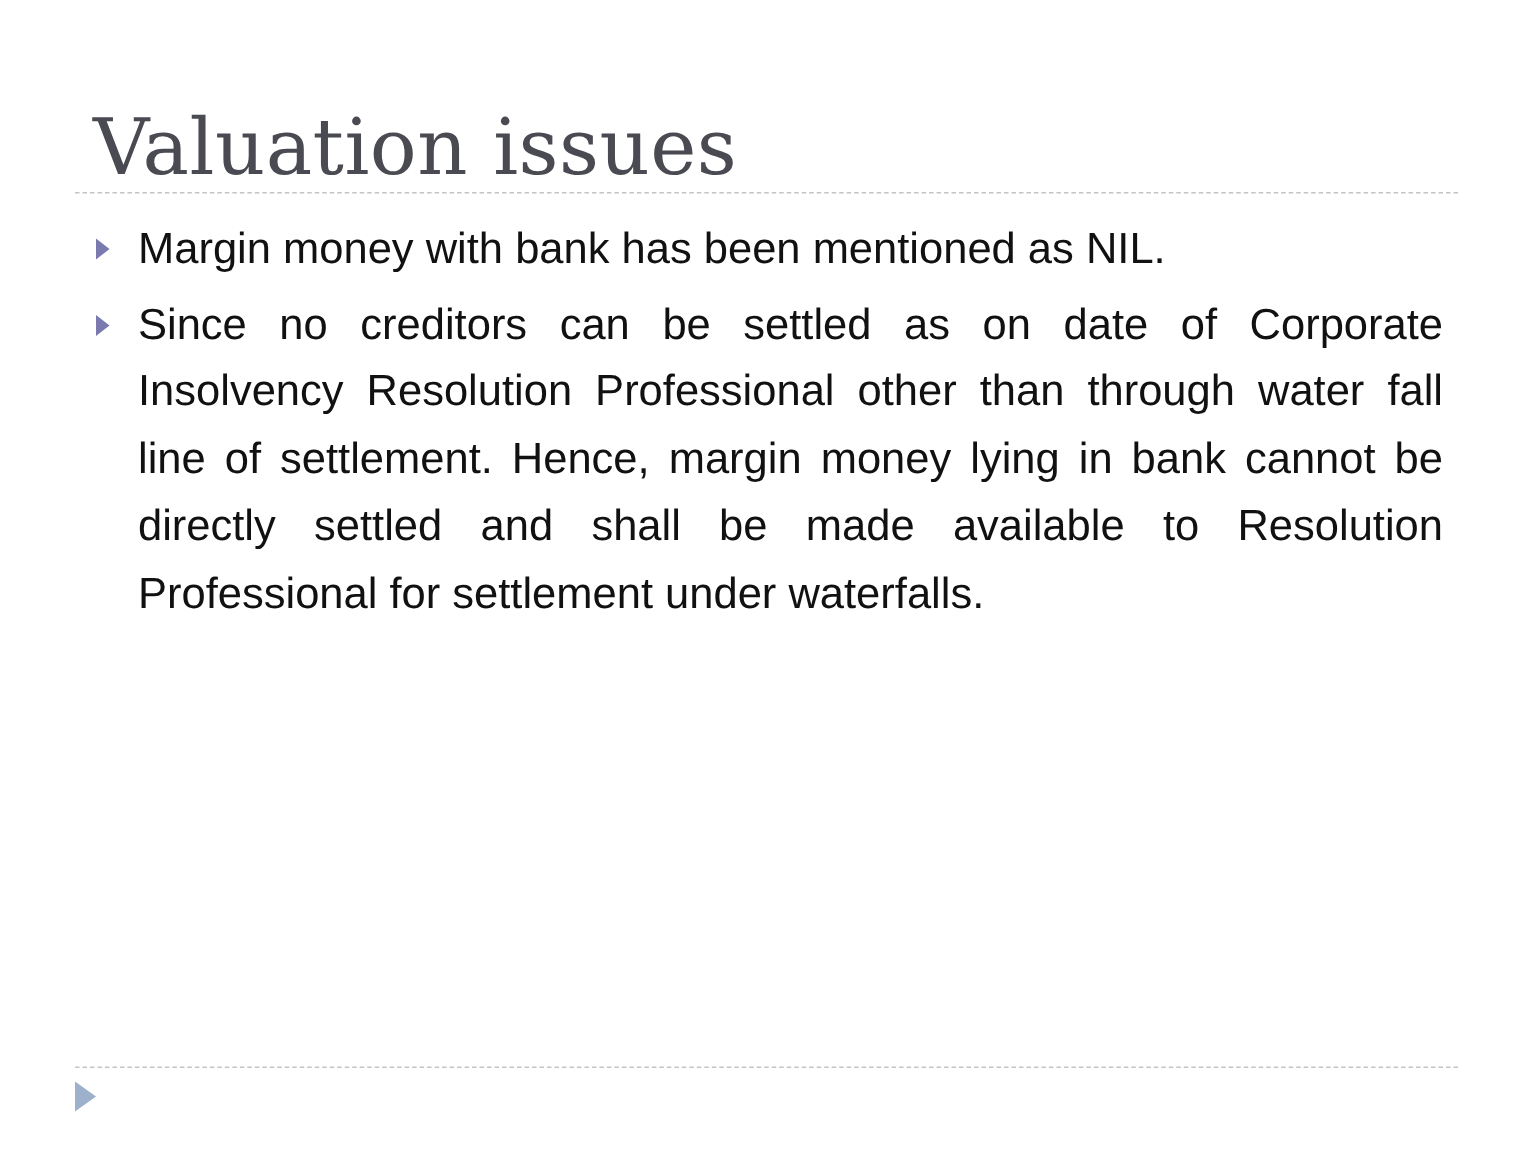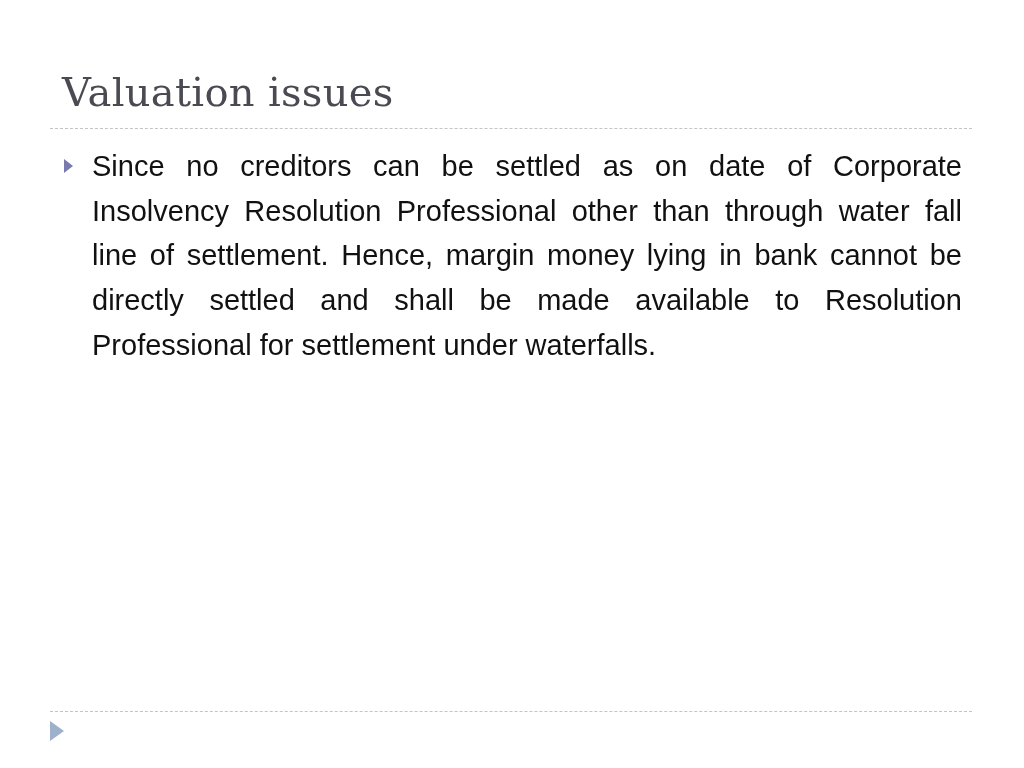--- a/index.html
+++ b/index.html
@@ -11,21 +11,21 @@
       width: 1024px;
       height: 768px;
       position: relative;
       overflow: hidden;
     }
     .slide-title {
       position: absolute;
       left: 62px;
       top: 68px;
       font-family: "DejaVu Serif", "Liberation Serif", serif;
-      font-size: 40px;
+      font-size: 52px;
       font-weight: normal;
       color: #4a4a52;
       margin: 0;
       letter-spacing: 0.3px;
       line-height: 1.2;
     }
     .divider {
       position: absolute;
       left: 50px;
       width: 922px;
@@ -74,19 +74,23 @@
 </head>
 <body>
 
 <h1 class="slide-title">Valuation issues</h1>
 
 <div class="divider top"></div>
 
 <div class="content">
   <div class="bullet-item">
     <span class="bullet-icon"></span>
+    <span>Margin money with bank has been mentioned as NIL.</span>
+  </div>
+  <div class="bullet-item">
+    <span class="bullet-icon"></span>
     <span>Since no creditors can be settled as on date of Corporate Insolvency Resolution Professional other than through water fall line of settlement. Hence, margin money lying in bank cannot be directly settled and shall be made available to Resolution Professional for settlement under waterfalls.</span>
   </div>
 </div>
 
 <div class="divider bottom"></div>
 
 <span class="footer-icon"></span>
 
 </body></html>

